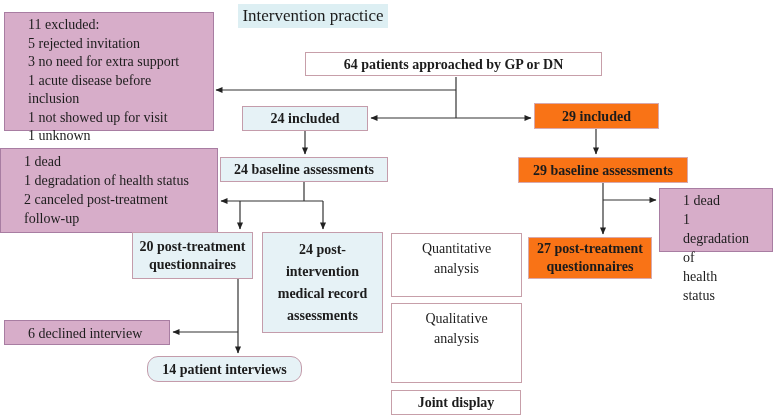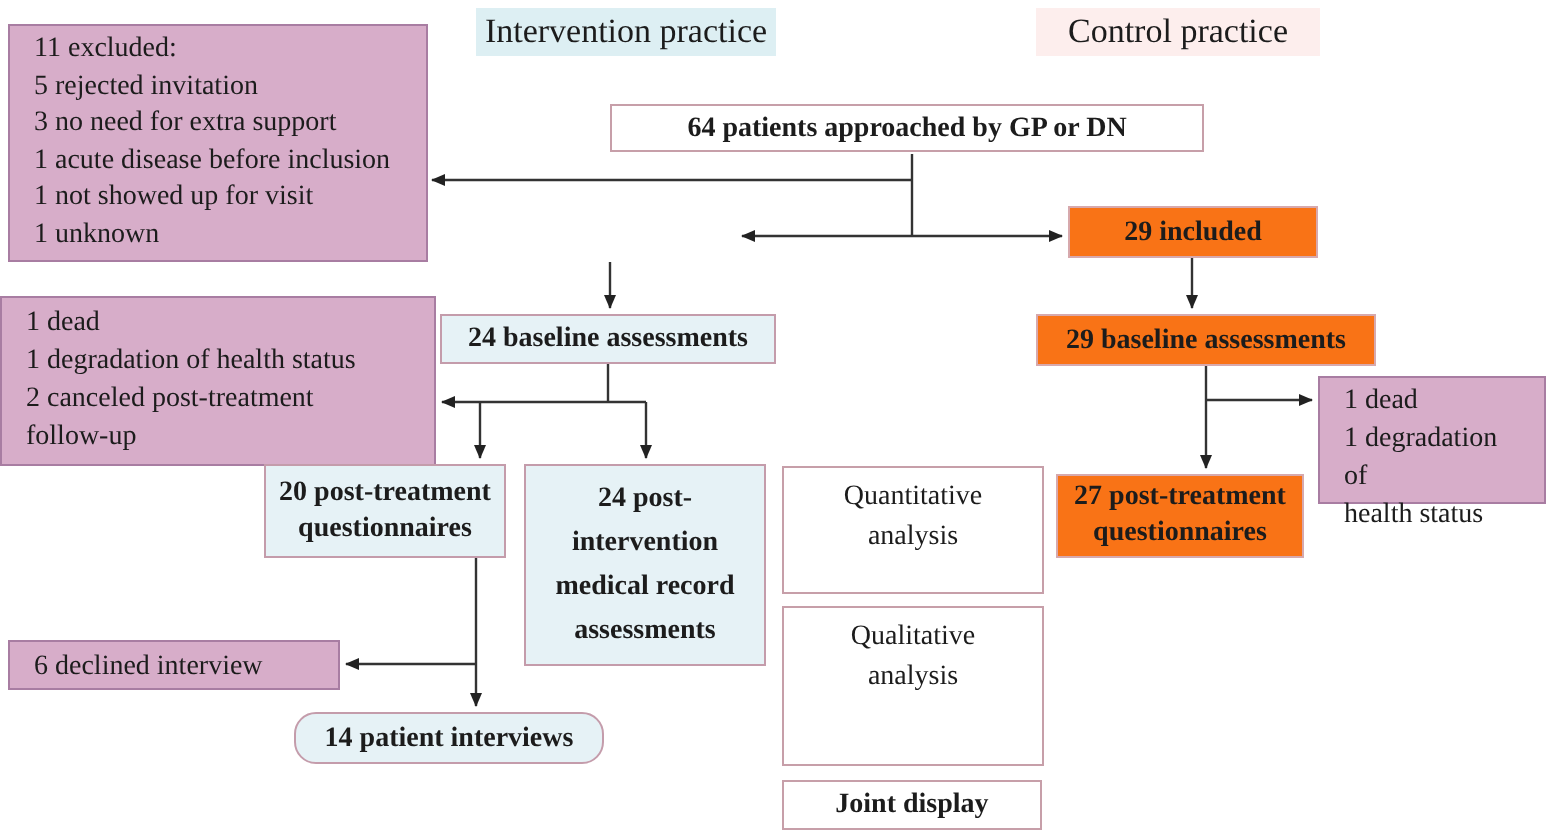--- a/index.html
+++ b/index.html
@@ -16,21 +16,21 @@
     box-sizing:border-box;
     font-size:14px;
     line-height:19px;
   }
   .blue { background:#e6f2f6; border:1px solid #c49cab; }
   .pink { background:#f97316; border:1px solid #d7a9ad; }
   .white{ background:#ffffff; border:1px solid #c79fa9; }
   .mauve{ background:#d7adc9; border:1px solid #a87da2; }
   .center{ display:flex; align-items:center; justify-content:center; text-align:center;font-weight:bold; }
   .toptext{ display:flex; justify-content:center; text-align:center; padding-top:5px; }
-  .leftpad{ padding:3px 12px; }
+  .leftpad{ padding:3px 23px; }
   .pre{ white-space:pre-line; }
   .label{
     position:absolute;
     display:flex; align-items:center; justify-content:center;
     font-size:17px;
   }
   .lbl-int{ background:#ddeff3; }
   .lbl-ctl{ background:#fdeeed; }
   svg.connectors{ position:absolute; left:0; top:0; z-index:0; }
   .node,.label{ z-index:1; }
@@ -65,39 +65,39 @@
 
       <path d="M603 183 V234" marker-end="url(#ah)"></path>
       <path d="M603 200 H656" marker-end="url(#ah)"></path>
 
       <path d="M238 279 V353" marker-end="url(#ah)"></path>
       <path d="M238 332 H173" marker-end="url(#ah)"></path>
     </g>
   </svg>
 
   <div class="label lbl-int" style="left:238px;top:4px;width:150px;height:24px;">Intervention practice</div>
-  <div class="label lbl-ctl" style="left:518px;top:4px;width:142px;height:24px;">Control practice</div>
 
   <div class="node mauve pre leftpad" style="left:4px;top:12px;width:210px;height:119px;line-height:18.5px;">11 excluded:
 5 rejected invitation
 3 no need for extra support
 1 acute disease before inclusion
 1 not showed up for visit
 1 unknown</div>
   <div class="node mauve pre leftpad" style="left:0px;top:148px;width:218px;height:85px;">1 dead
 1 degradation of health status
 2 canceled post-treatment
 follow-up</div>
   <div class="node mauve pre leftpad" style="left:659px;top:188px;width:114px;height:64px;padding-top:2px;">1 dead
 1 degradation of
 health status</div>
   <div class="node mauve leftpad" style="left:4px;top:320px;width:166px;height:25px;">6 declined interview</div>
 
   <div class="node white center" style="left:305px;top:52px;width:297px;height:24px;">64 patients approached by GP or DN</div>
 
+  <div class="node blue center" style="left:242px;top:106px;width:126px;height:25px;">24 included</div>
   <div class="node pink center" style="left:534px;top:103px;width:125px;height:26px;">29 included</div>
 
   <div class="node blue center" style="left:220px;top:157px;width:168px;height:25px;">24 baseline assessments</div>
   <div class="node pink center" style="left:518px;top:157px;width:170px;height:26px;">29 baseline assessments</div>
 
   <div class="node blue center pre" style="left:132px;top:232px;width:121px;height:47px;line-height:18px;">20 post-treatment
 questionnaires</div>
   <div class="node blue center pre" style="left:262px;top:232px;width:121px;height:101px;line-height:22px;">24 post-
 intervention
 medical record

